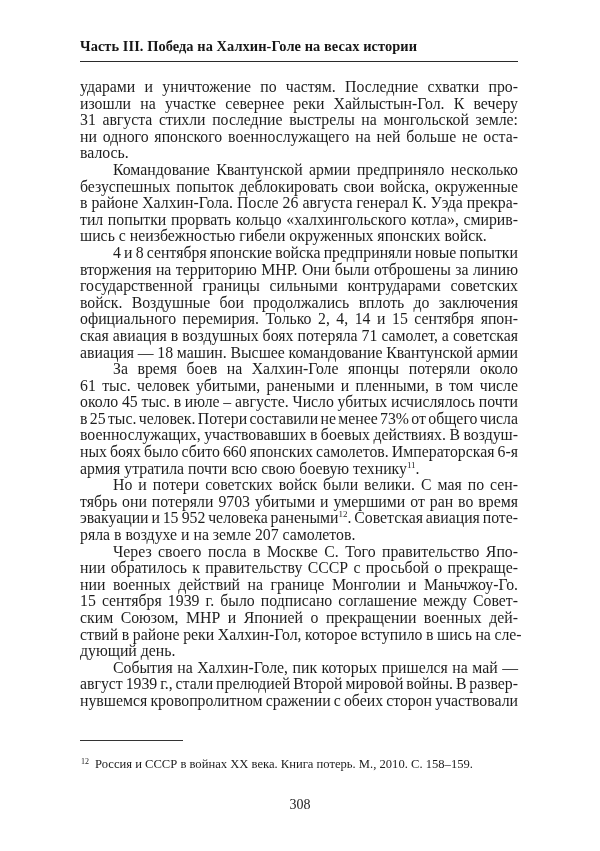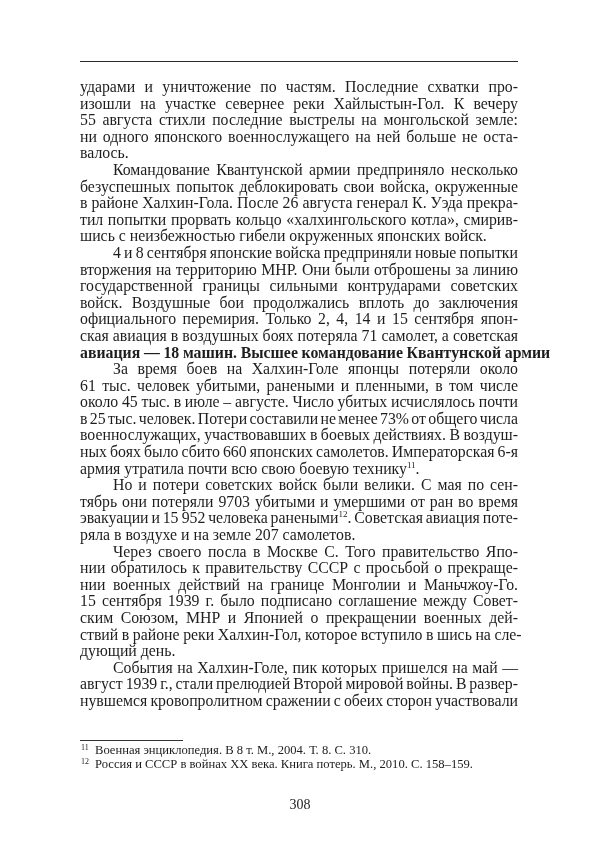--- a/index.html
+++ b/index.html
@@ -37,48 +37,49 @@
     .page-number {
       position: absolute; left: 0; top: 797px; width: 600px; text-align: center;
       font-size: 14px; line-height: 16px;
     }
   </style>
 </head>
 <body>
 
 <div class="page">
 
+  <div class="running-header" style="letter-spacing: 0.0667318px;">Часть III. Победа на Халхин-Голе на весах истории</div>
   <div class="header-rule"></div>
 
   <div class="body-text">
 
     <div>
       <div class="ln j"><span class="lt" style="word-spacing: 5.33036px;">ударами и уничтожение по частям. Последние схватки про-</span></div>
       <div class="ln j"><span class="lt" style="word-spacing: 5.26786px;">изошли на участке севернее реки Хайлыстын-Гол. К вечеру</span></div>
-      <div class="ln j"><span class="lt" style="word-spacing: 2.64955px;">55 августа стихли последние выстрелы на монгольской земле:</span></div>
+      <div class="ln j"><span class="lt" style="word-spacing: 2.64955px;">31 августа стихли последние выстрелы на монгольской земле:</span></div>
       <div class="ln j"><span class="lt" style="word-spacing: 1.875px;">ни одного японского военнослужащего на ней больше не оста-</span></div>
       <div class="ln"><span class="lt">валось.</span></div>
     </div>
 
     <div>
       <div class="ln j ind"><span class="lt" style="word-spacing: 2.37109px;">Командование Квантунской армии предприняло несколько</span></div>
       <div class="ln j"><span class="lt" style="word-spacing: 1.74375px;">безуспешных попыток деблокировать свои войска, окруженные</span></div>
       <div class="ln j"><span class="lt" style="word-spacing: 0.0607639px;">в районе Халхин-Гола. После 26 августа генерал К. Уэда прекра-</span></div>
       <div class="ln j"><span class="lt" style="word-spacing: 0.682292px; font-family: Liberation Serif, serif;">тил попытки прорвать кольцо «халхингольского котла», смирив-</span></div>
       <div class="ln"><span class="lt">шись с неизбежностью гибели окруженных японских войск.</span></div>
     </div>
 
     <div>
       <div class="ln j ind"><span class="lt" style="word-spacing: -0.751953px;">4 и 8 сентября японские войска предприняли новые попытки</span></div>
       <div class="ln j"><span class="lt" style="word-spacing: 0.511719px;">вторжения на территорию МНР. Они были отброшены за линию</span></div>
       <div class="ln j"><span class="lt" style="word-spacing: 5.85938px;">государственной границы сильными контрударами советских</span></div>
       <div class="ln j"><span class="lt" style="word-spacing: 5.38542px;">войск. Воздушные бои продолжались вплоть до заключения</span></div>
       <div class="ln j"><span class="lt" style="word-spacing: 2.5625px;">официального перемирия. Только 2, 4, 14 и 15 сентября япон-</span></div>
       <div class="ln j"><span class="lt" style="word-spacing: 0.0659722px; margin-top: 8px;">ская авиация в воздушных боях потеряла 71 самолет, а советская</span></div>
-      <div class="ln j"><span class="lt" style="word-spacing: -0.238839px; font-weight: bold;">авиация — 18 машин. Высшее командование Квантунской армии</span></div>
+      <div class="ln j"><span class="lt" style="word-spacing: -0.238839px;">авиация — 18 машин. Высшее командование Квантунской армии</span></div>
     </div>
 
     <div>
       <div class="ln j ind"><span class="lt" style="word-spacing: 5.56473px;">За время боев на Халхин-Голе японцы потеряли около</span></div>
       <div class="ln j"><span class="lt" style="word-spacing: 2.40278px; text-align: right;">61 тыс. человек убитыми, ранеными и пленными, в том числе</span></div>
       <div class="ln j"><span class="lt" style="word-spacing: -0.23125px;">около 45 тыс. в июле – августе. Число убитых исчислялось почти</span></div>
       <div class="ln j"><span class="lt" style="word-spacing: -1.62358px;">в 25 тыс. человек. Потери составили не менее 73% от общего числа</span></div>
       <div class="ln j"><span class="lt" style="word-spacing: -0.450521px;">военнослужащих, участвовавших в боевых действиях. В воздуш-</span></div>
       <div class="ln j"><span class="lt" style="word-spacing: -0.837891px;">ных боях было сбито 660 японских самолетов. Императорская 6-я</span></div>
       <div class="ln"><span class="lt"><span>армия утратила почти всю свою боевую технику</span><sup>11</sup><span>.</span></span></div>
@@ -103,21 +104,18 @@
 
     <div>
       <div class="ln j ind"><span class="lt" style="word-spacing: 0.566406px;">События на Халхин-Голе, пик которых пришелся на май —</span></div>
       <div class="ln j"><span class="lt" style="word-spacing: -1.06424px;">август 1939 г., стали прелюдией Второй мировой войны. В развер-</span></div>
       <div class="ln j"><span class="lt" style="word-spacing: -0.789062px;">нувшемся кровопролитном сражении с обеих сторон участвовали</span></div>
     </div>
   </div>
 
   <div class="fn-rule"></div>
 
-  <div class="footnote" style="top:744px;">
-    <span class="fn-num">11</span><span>Военная энциклопедия. В 8 т. М., 2004. Т. 8. С. 310.</span>
-  </div>
   <div class="footnote" style="top:757.5px;">
     <span class="fn-num">12</span><span>Россия и СССР в войнах XX века. Книга потерь. М., 2010. С. 158–159.</span>
   </div>
 
   <div class="page-number">308</div>
 </div>
 
 </body></html>

